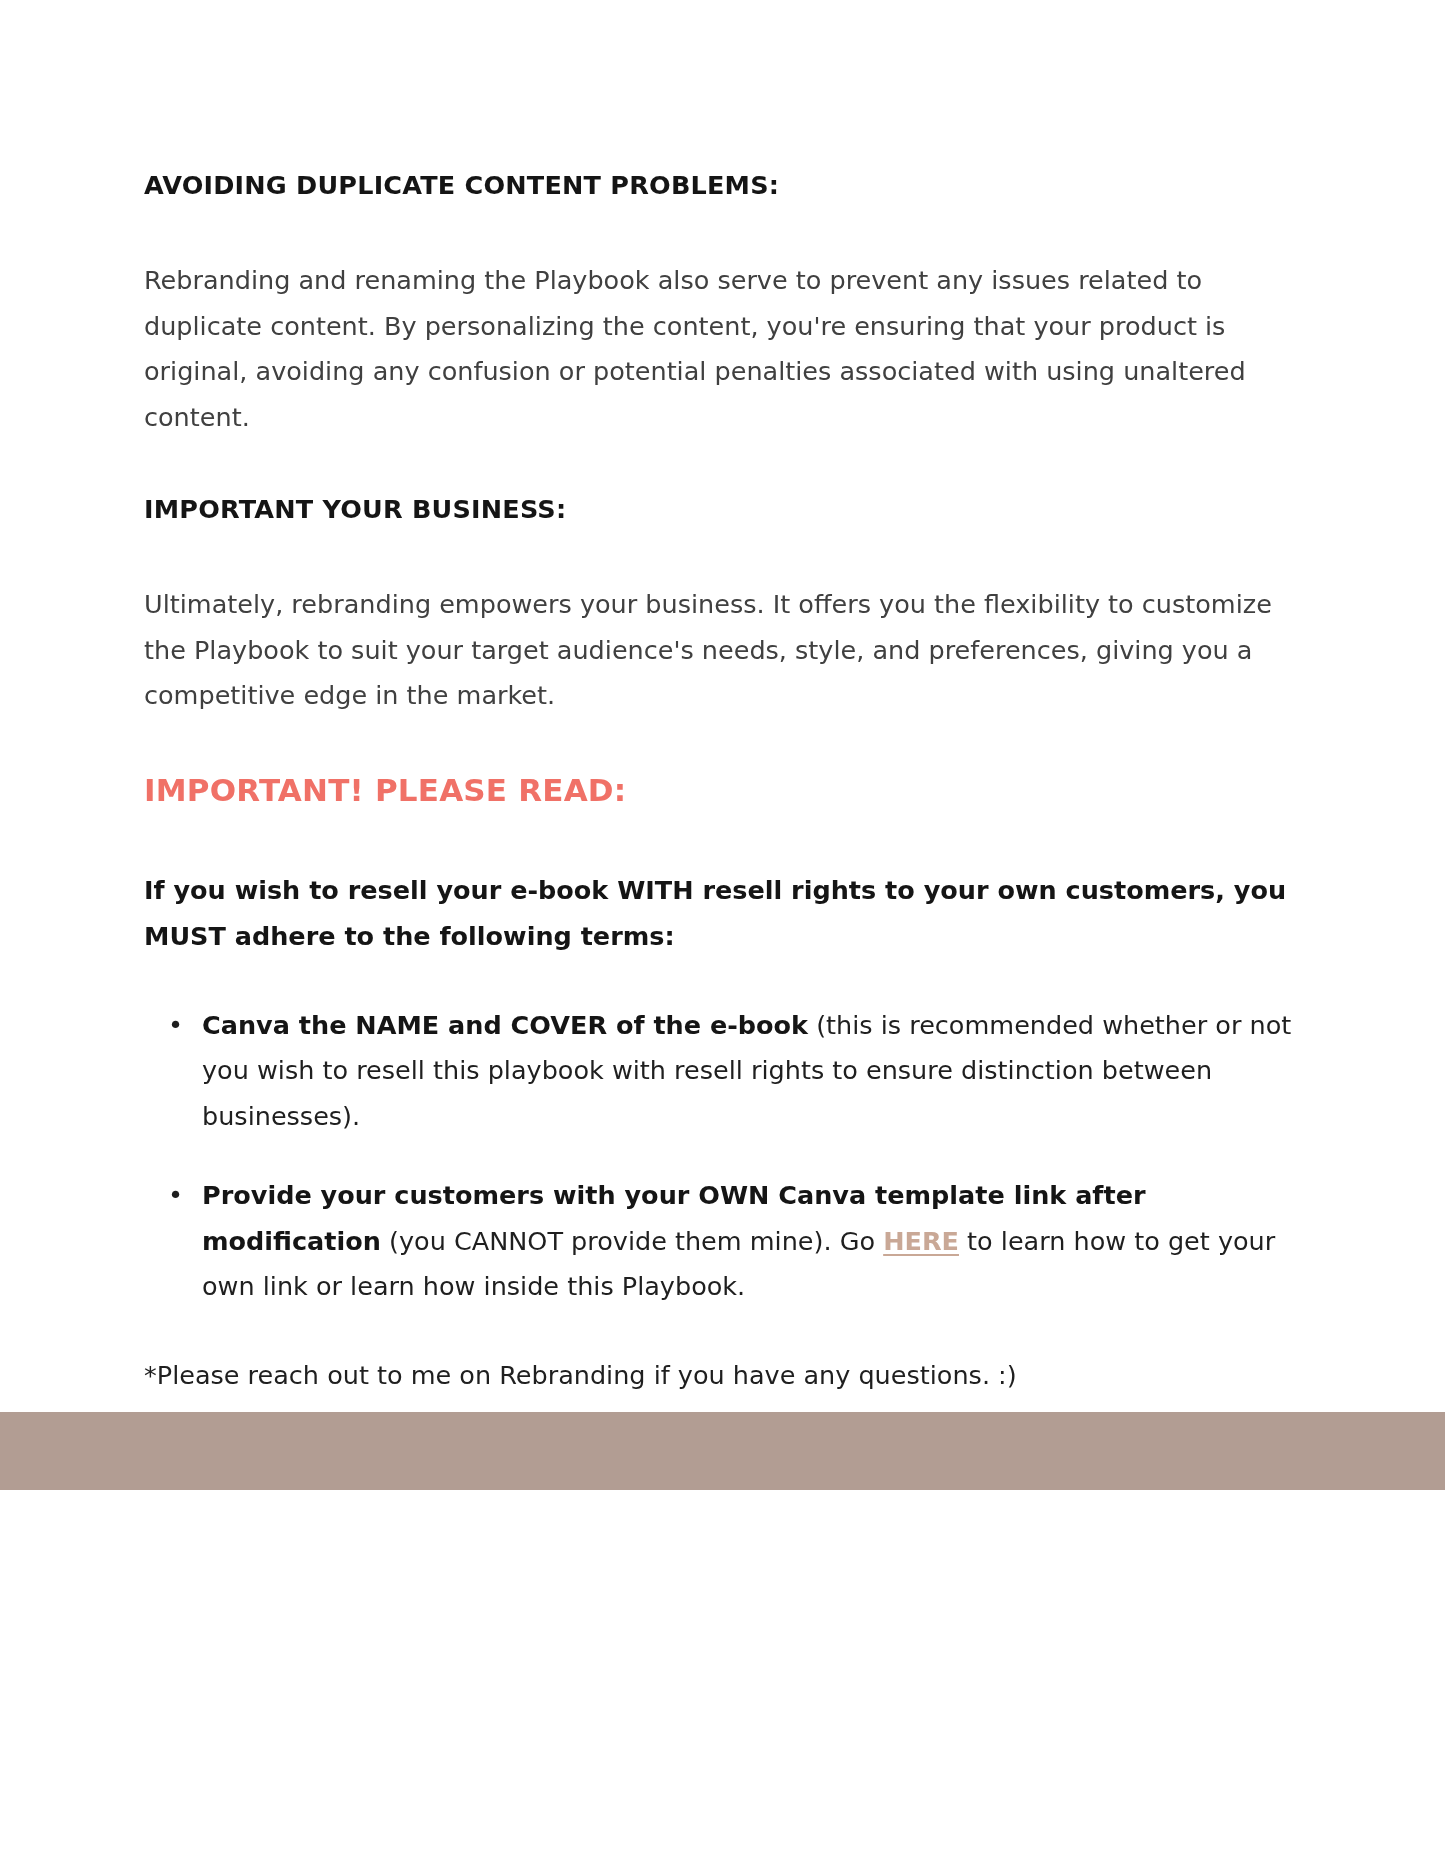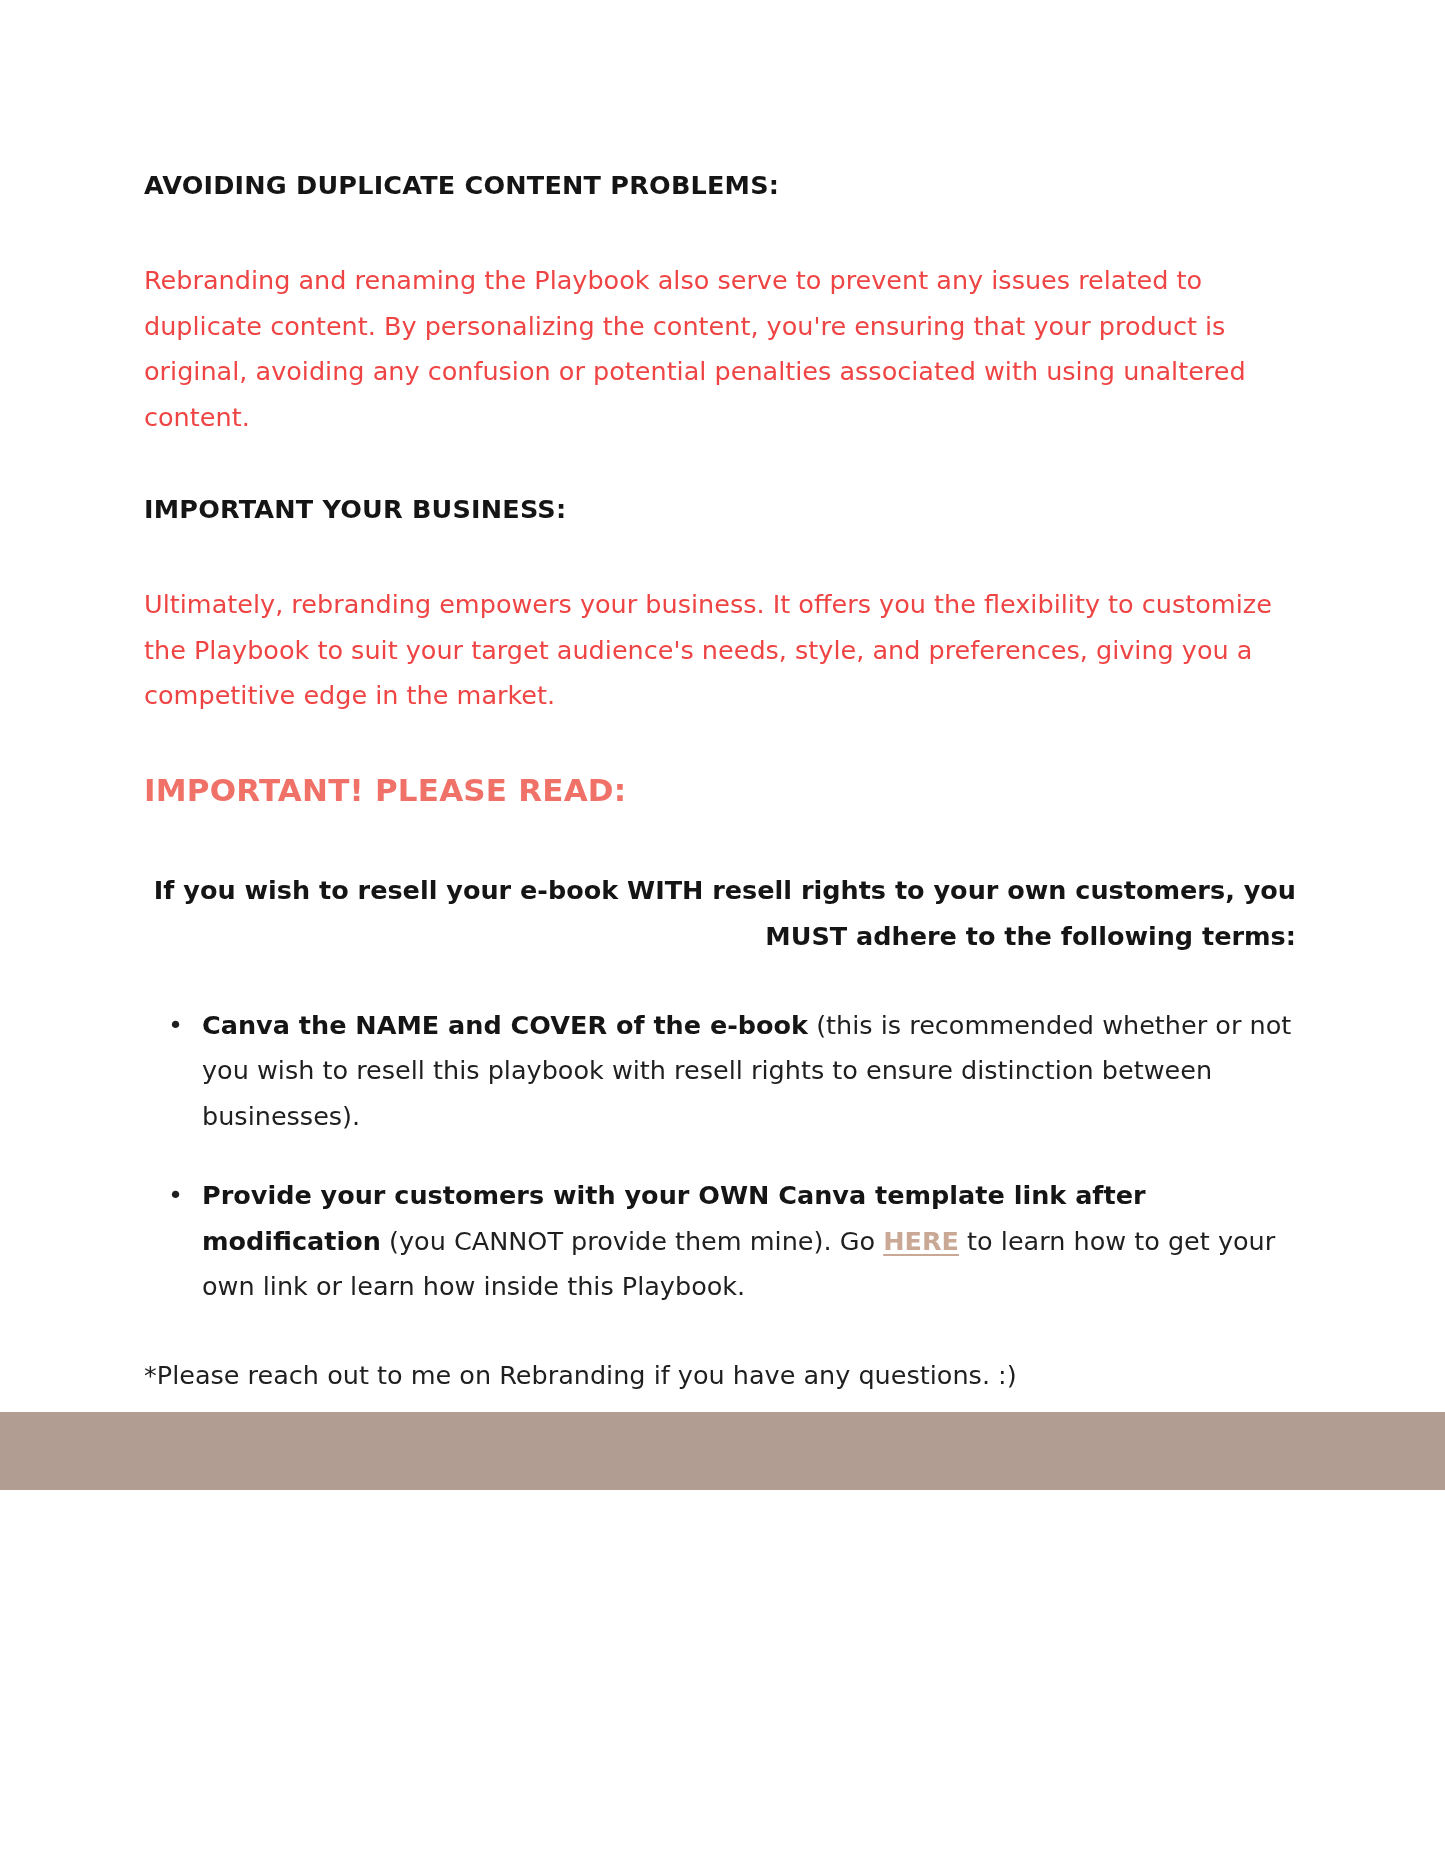--- a/index.html
+++ b/index.html
@@ -35,42 +35,41 @@
     font-size: 25.5px;
     font-weight: bold;
     letter-spacing: 0.2px;
     color: #151515;
     margin: 0 0 0 0;
     line-height: 1.35;
   }
   p.body-text {
     font-size: 25.5px;
     font-weight: normal;
-    color: #ef4444;
+    color: #404040;
     line-height: 1.78;
     margin: 0;
   }
   .gap-lg { height: 56px; }
   .gap-md { height: 52px; }
   .gap-sm { height: 44px; }
   h2.important-heading {
     font-size: 31px;
     font-weight: bold;
     color: #f07167;
     letter-spacing: 0.2px;
     margin: 0;
     line-height: 1.35;
   }
   p.bold-para {
     font-size: 25.5px;
     font-weight: bold;
     color: #151515;
     line-height: 1.78;
     margin: 0;
-    text-align: right;
   }
   ul.terms-list {
     list-style: none;
     margin: 0;
     padding: 0;
   }
   ul.terms-list li {
     position: relative;
     padding-left: 58px;
     font-size: 25.5px;

